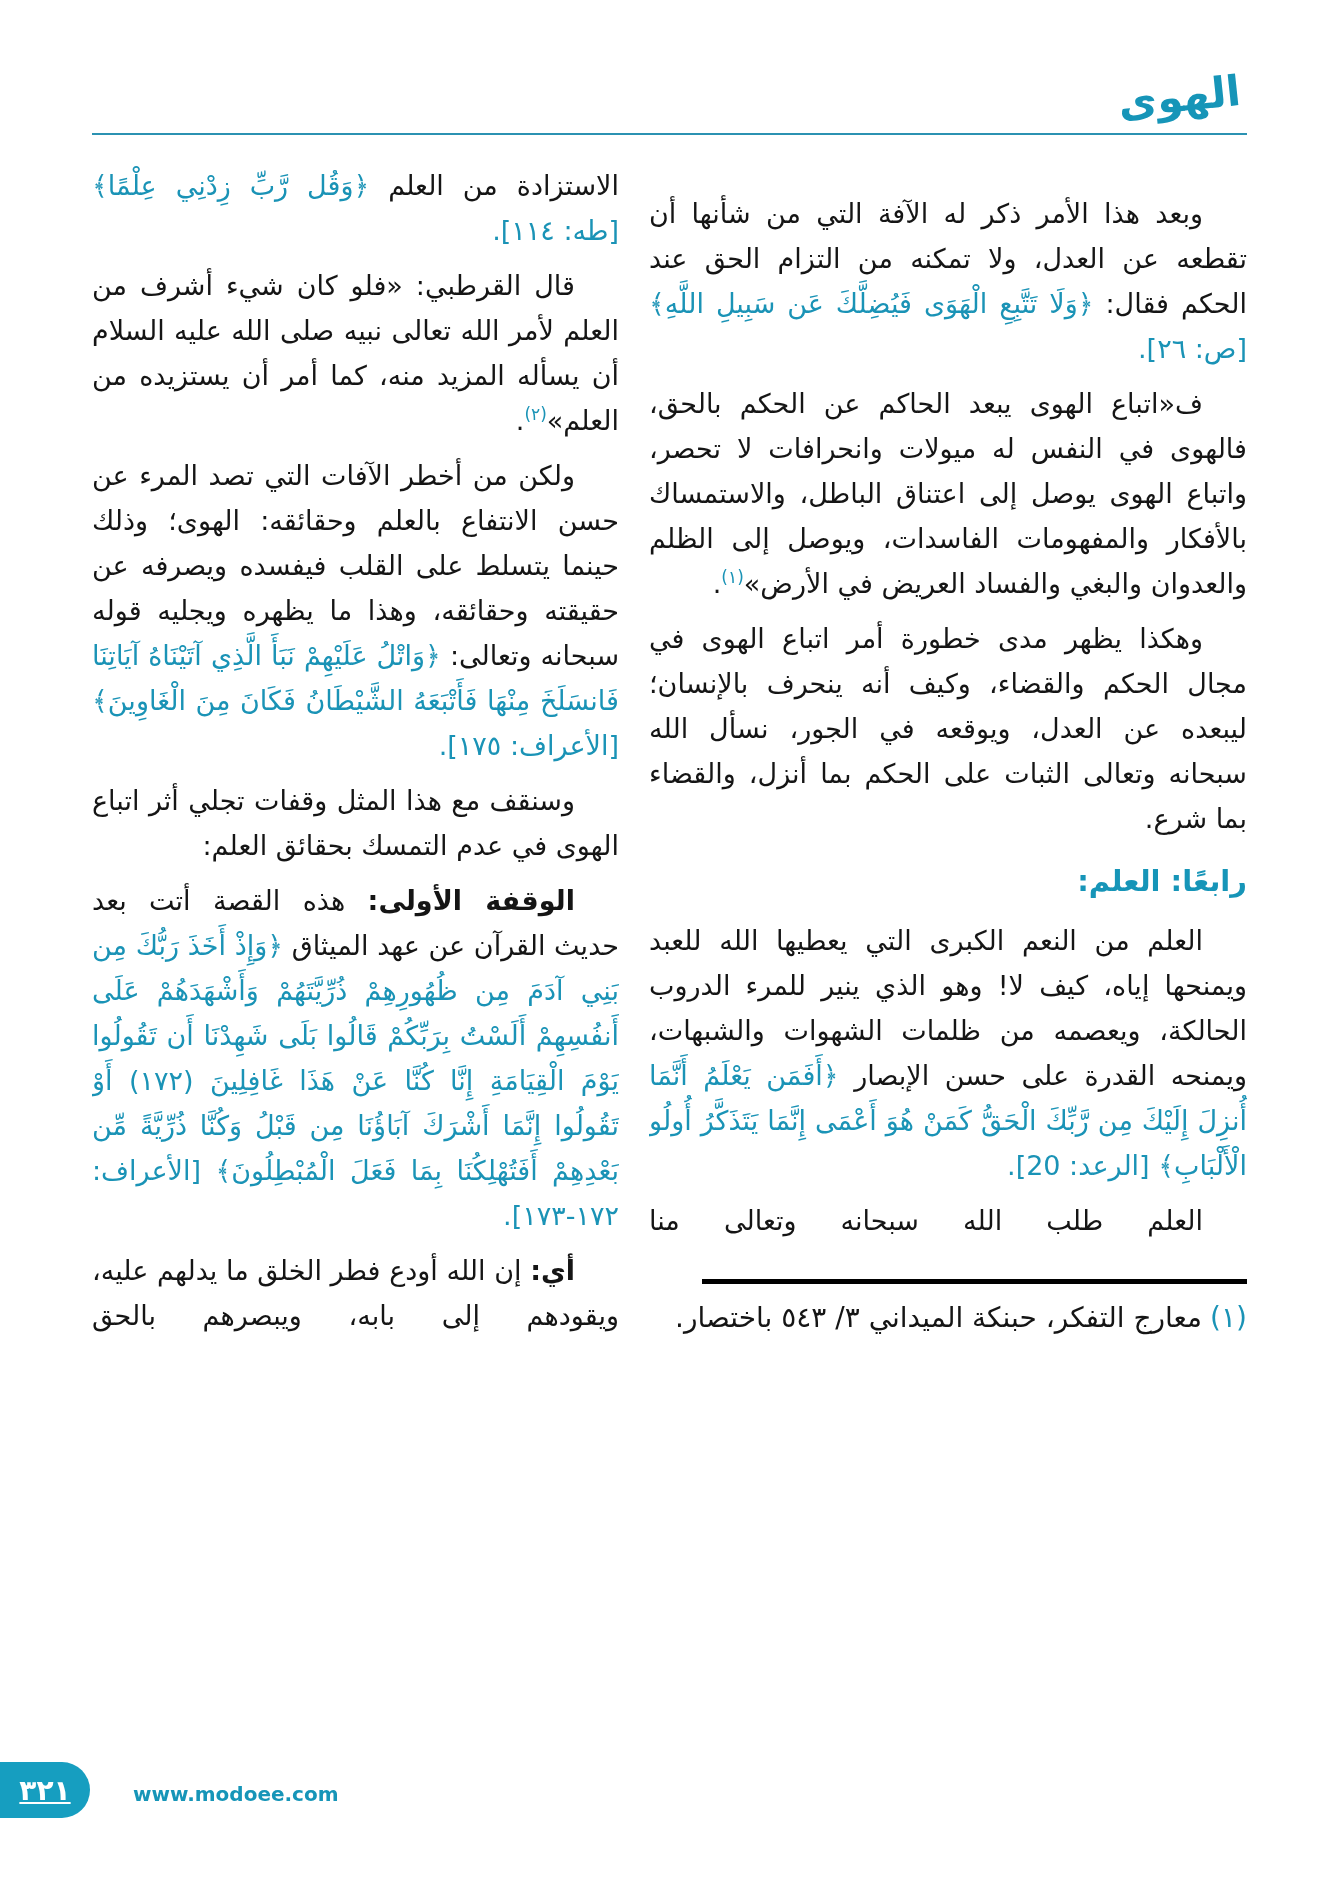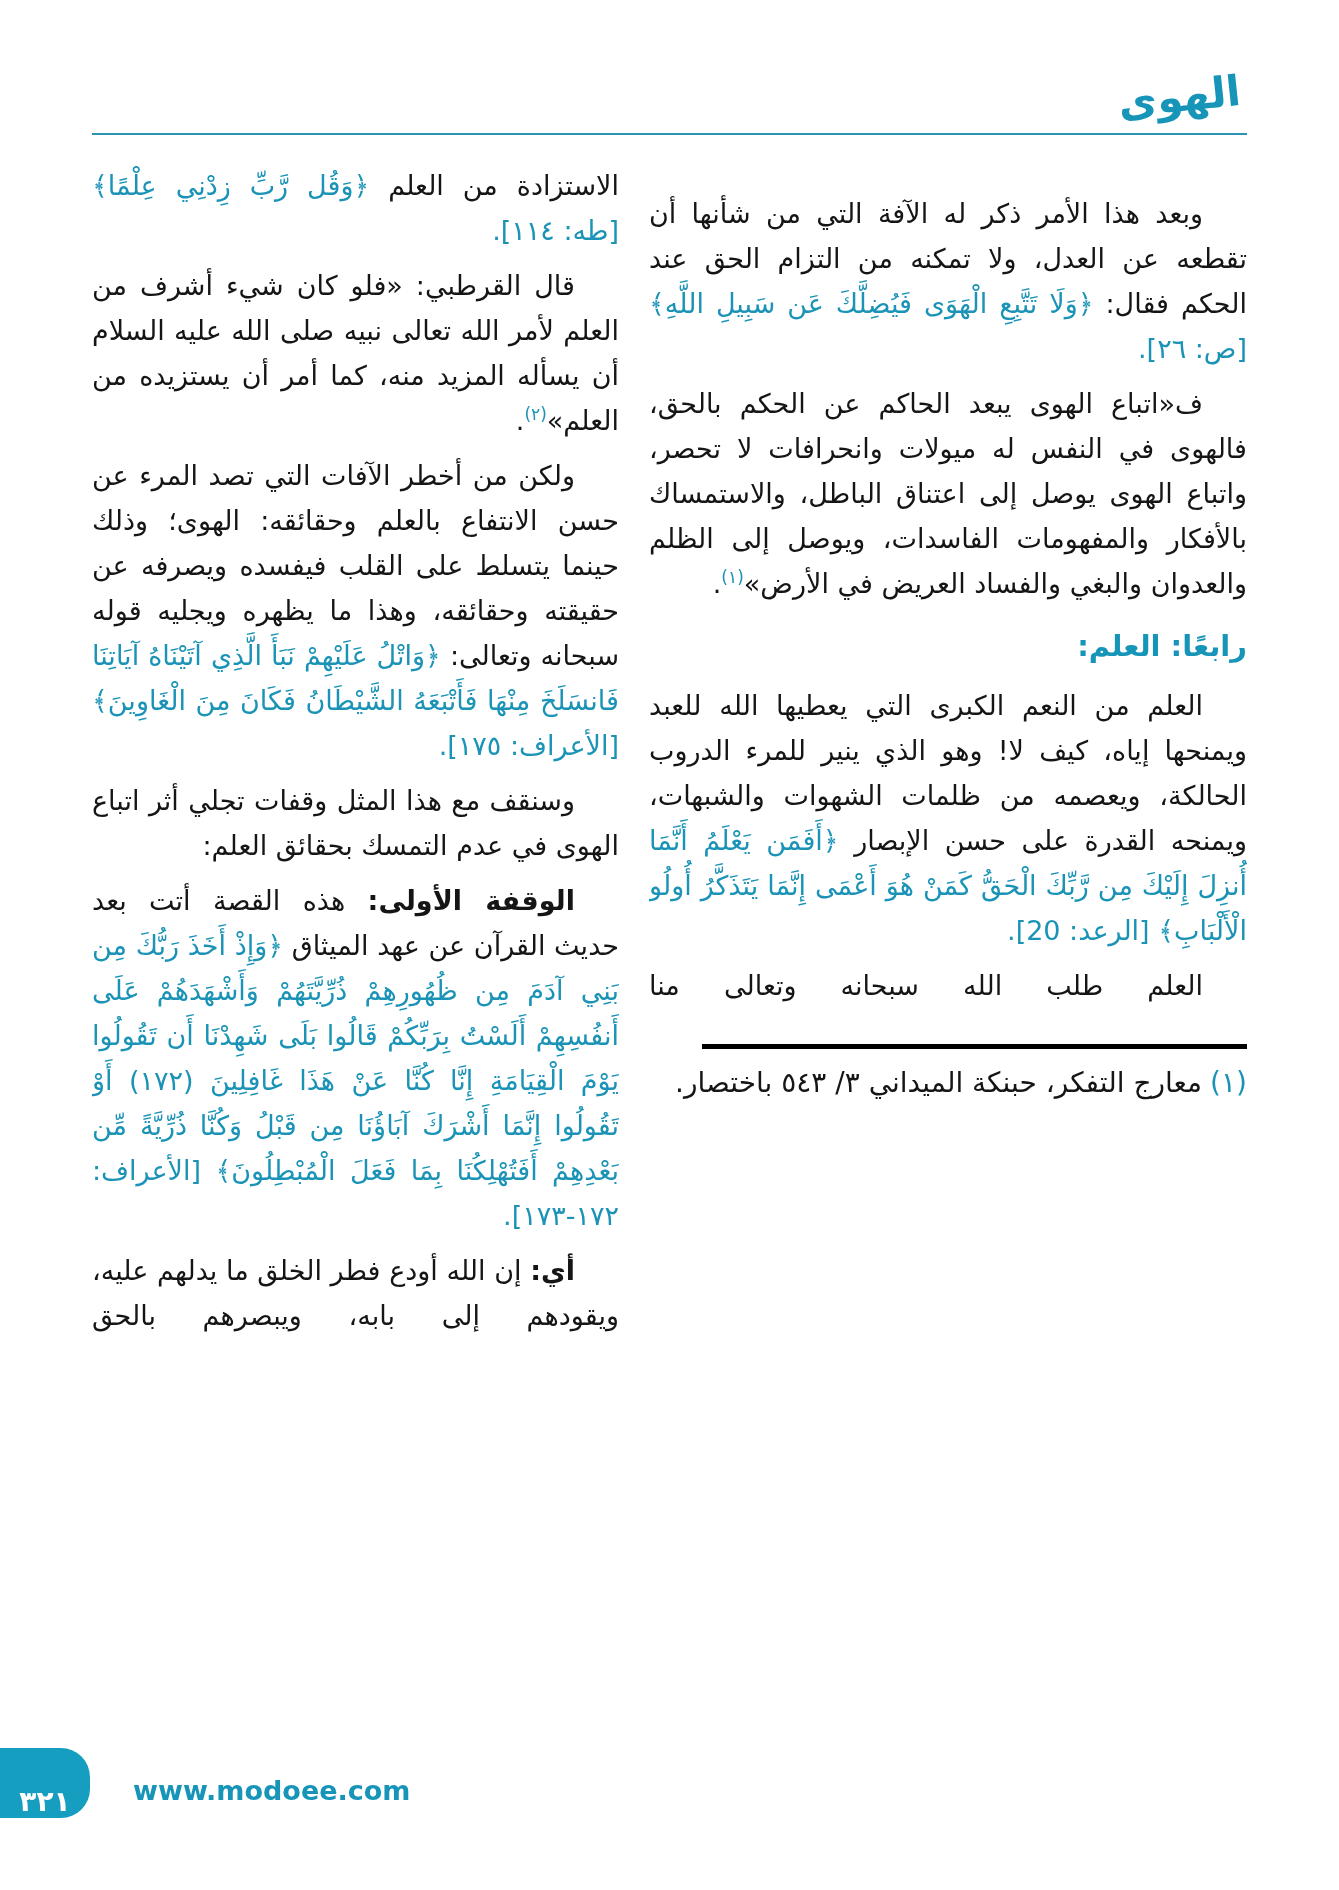--- a/index.html
+++ b/index.html
@@ -42,45 +42,46 @@
   .fnblock-right { margin-top:26px; }
   .fnblock-left { margin-top:auto; }
   .fn-rule-thick { height:5px; background:#000000; width:545px; margin-bottom:16px; }
   .fn-rule-thin { height:2px; background:#141414; width:245px; margin-bottom:14px; }
   .footnote {
     font-size:28px; line-height:36px; text-align:justify;
     padding-right:54px; text-indent:-54px;
   }
   .fn-num { color:#1a93b6; margin-left:8px; }
   .page-badge {
-    position:absolute; left:0; bottom:72px; width:90px; height:70px;
+    position:absolute; left:0; bottom:72px; width:90px; height:56px;
     background:#169ec0; border-radius:0 29px 29px 0;
-    display:flex; align-items:flex-end; justify-content:center;
-    color:#ffffff; font-size:28px; font-weight:bold;
+    display:flex; align-items:center; justify-content:center;
+    color:#ffffff; font-size:28px; font-weight:bold;text-decoration:underline;
   }
   .site {
     position:absolute; left:133px; bottom:84px;
-    color:#1695b8; font-size:27px; font-weight:bold; direction:ltr;
+    color:#1695b8; font-size:20px; font-weight:bold; direction:ltr;
   }
 </style>
 </head>
 <body>
 
 <div class="page">
 
   <header class="page-header">
     <div class="logo">الهوى</div>
     <div class="header-rule"></div>
   </header>
 
   <main class="columns">
 
     <section class="col col-right">
       <p class="para"><span>وبعد هذا الأمر ذكر له الآفة التي من شأنها أن تقطعه عن العدل، ولا تمكنه من التزام الحق عند الحكم فقال: </span><span class="quran">﴿وَلَا تَتَّبِعِ الْهَوَى فَيُضِلَّكَ عَن سَبِيلِ اللَّهِ﴾</span><span class="ref"> [ص: ٢٦].</span></p>
       <p class="para"><span>ف«اتباع الهوى يبعد الحاكم عن الحكم بالحق، فالهوى في النفس له ميولات وانحرافات لا تحصر، واتباع الهوى يوصل إلى اعتناق الباطل، والاستمساك بالأفكار والمفهومات الفاسدات، ويوصل إلى الظلم والعدوان والبغي والفساد العريض في الأرض»</span><span class="fnref">(١)</span><span>.</span></p>
+      <p class="para"><span>وهكذا يظهر مدى خطورة أمر اتباع الهوى في مجال الحكم والقضاء، وكيف أنه ينحرف بالإنسان؛ ليبعده عن العدل، ويوقعه في الجور، نسأل الله سبحانه وتعالى الثبات على الحكم بما أنزل، والقضاء بما شرع.</span></p>
       <h2 class="section-heading">رابعًا: العلم:</h2>
       <p class="para"><span>العلم من النعم الكبرى التي يعطيها الله للعبد ويمنحها إياه، كيف لا! وهو الذي ينير للمرء الدروب الحالكة، ويعصمه من ظلمات الشهوات والشبهات، ويمنحه القدرة على حسن الإبصار </span><span class="quran">﴿أَفَمَن يَعْلَمُ أَنَّمَا أُنزِلَ إِلَيْكَ مِن رَّبِّكَ الْحَقُّ كَمَنْ هُوَ أَعْمَى إِنَّمَا يَتَذَكَّرُ أُولُو الْأَلْبَابِ﴾</span><span class="ref"> [الرعد: 20].</span></p>
       <p class="para stretch"><span>العلم طلب الله سبحانه وتعالى منا</span></p>
       <div class="fnblock fnblock-right">
         <div class="fn-rule-thick"></div>
         <p class="footnote"><span class="fn-num">(١)</span><span>معارج التفكر، حبنكة الميداني ٣/ ٥٤٣ باختصار.</span></p>
       </div>
     </section>
 
     <section class="col col-left">

